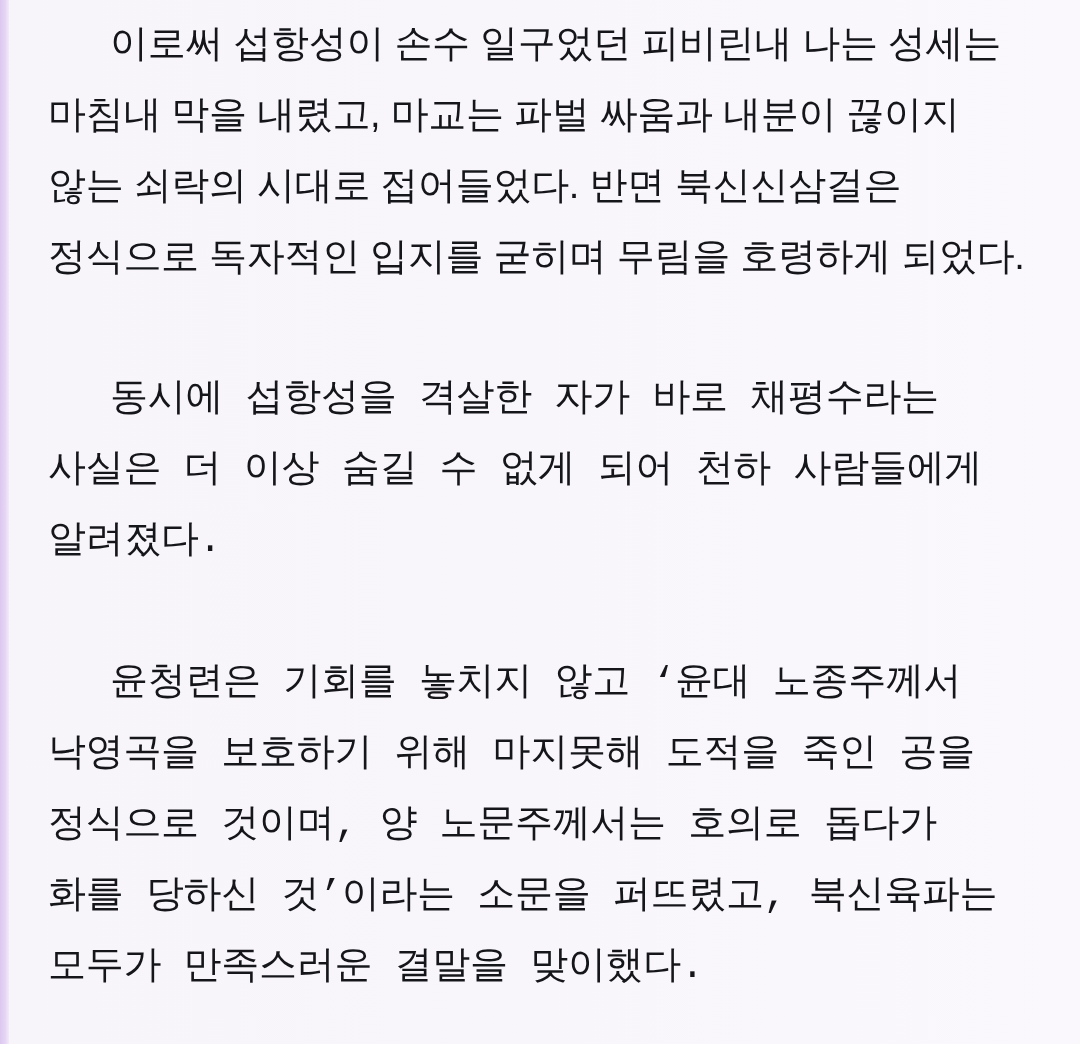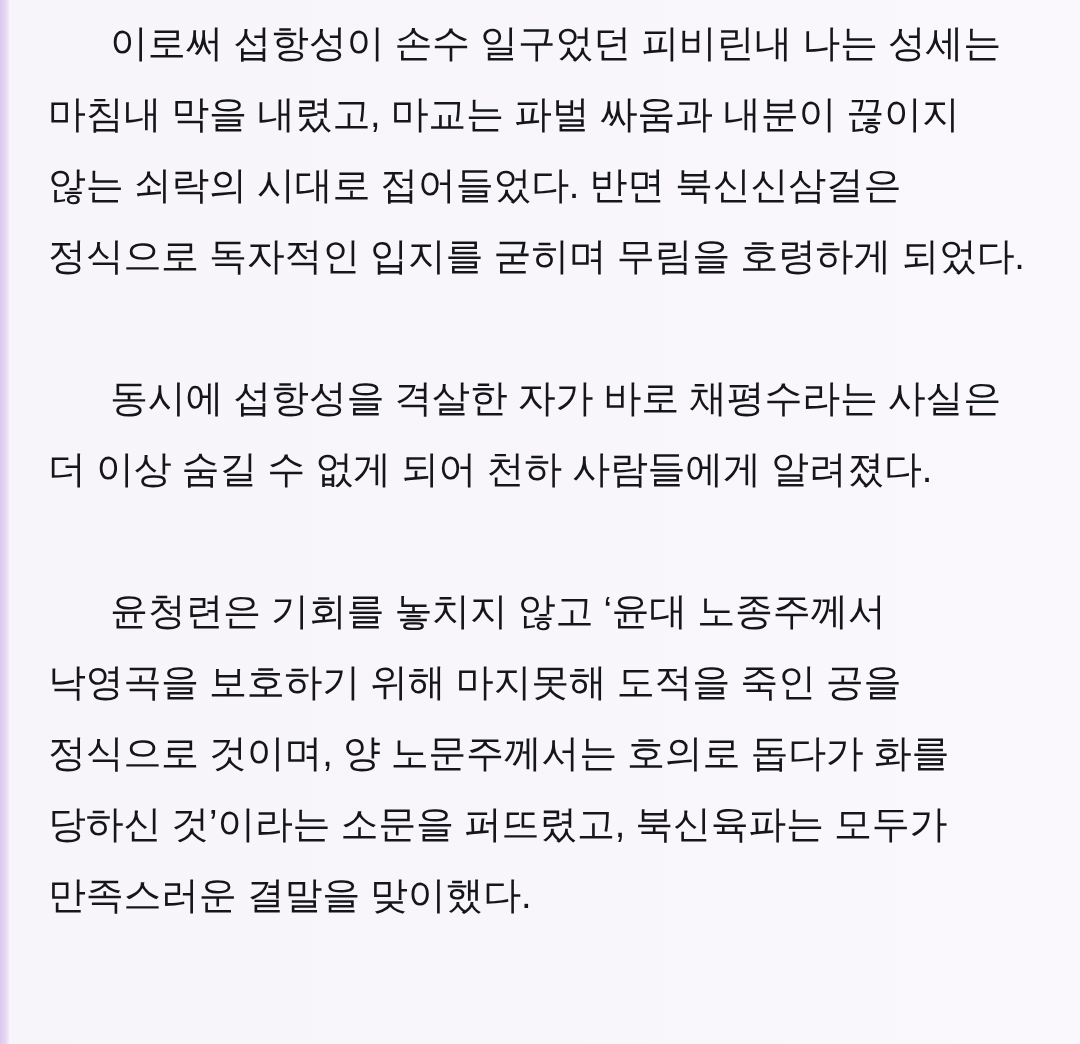--- a/index.html
+++ b/index.html
@@ -48,20 +48,21 @@
     color: #15161a;
     letter-spacing: -0.3px;
     word-break: keep-all;
     margin: 0;
     text-indent: 62px;
     white-space: pre-wrap;
   }
 
   .para + .para {
     margin-top: 71px;
+    font-family: Liberation Mono, monospace;
   }
 </style>
 </head>
 <body>
 
 <div id="page">
 
   <div class="gutter"></div>
 
   <div class="reader">

